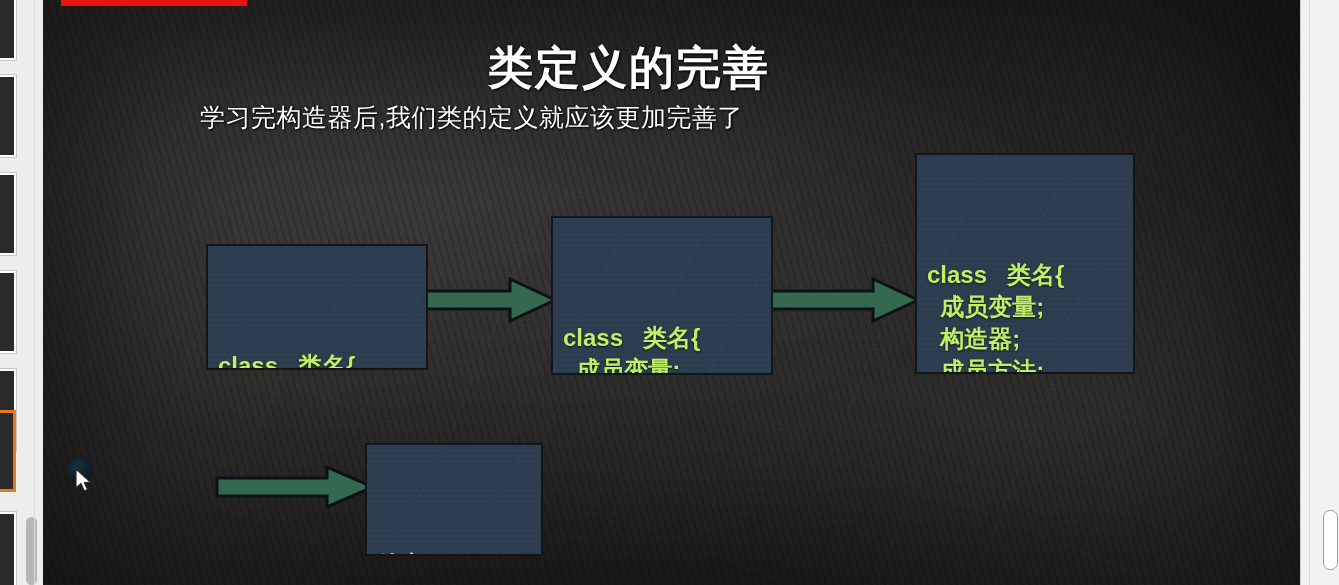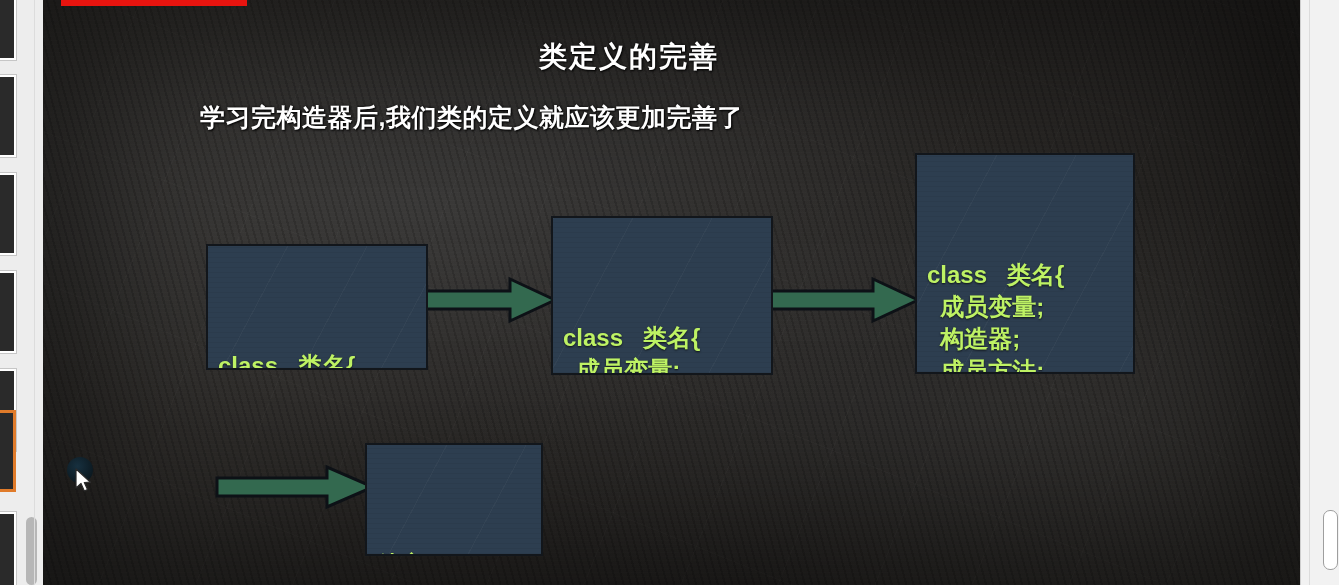--- a/index.html
+++ b/index.html
@@ -91,32 +91,32 @@
     background: #e8140f;
     z-index: 6;
   }
 
   #slide-title {
     position: absolute;
     left: 0; top: 38px;
     width: 1172px;
     text-align: center;
     color: #ffffff;
-    font-size: 28px;
+    font-size: 45px;
     font-weight: bold;
     letter-spacing: 2px;
     text-shadow: 0 0 3px rgba(0,0,0,0.8), 1px 1px 2px rgba(0,0,0,0.9);
     z-index: 5;
   }
   #slide-subtitle {
     position: absolute;
     left: 157px; top: 101px;
     color: #ffffff;
     font-size: 25px;
-    font-weight: bold;
+    font-weight: normal;
     letter-spacing: 0.5px;
     text-shadow: 0 0 3px rgba(0,0,0,0.8), 1px 1px 2px rgba(0,0,0,0.9);
     z-index: 5;
   }
 
   
   .code-box {
     position: absolute;
     background: #2d3e50;
     border: 2px solid #12161b;

